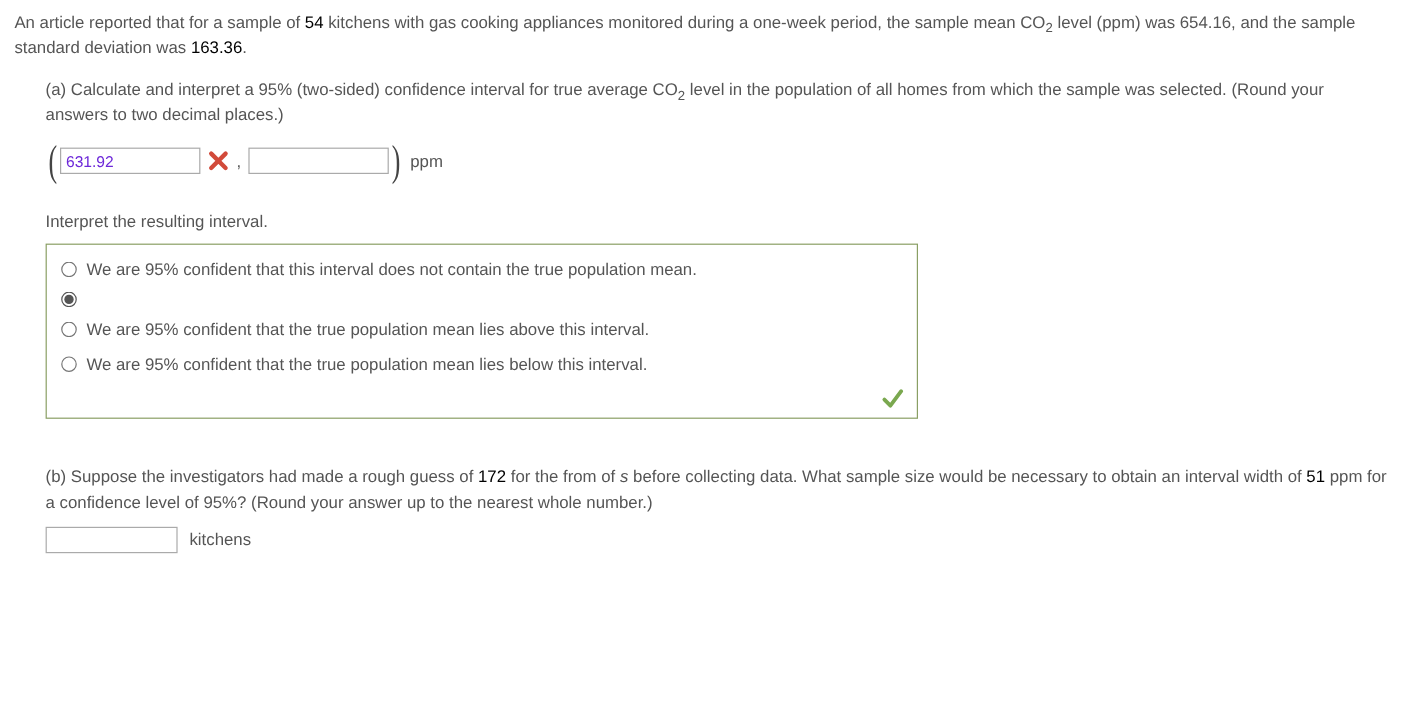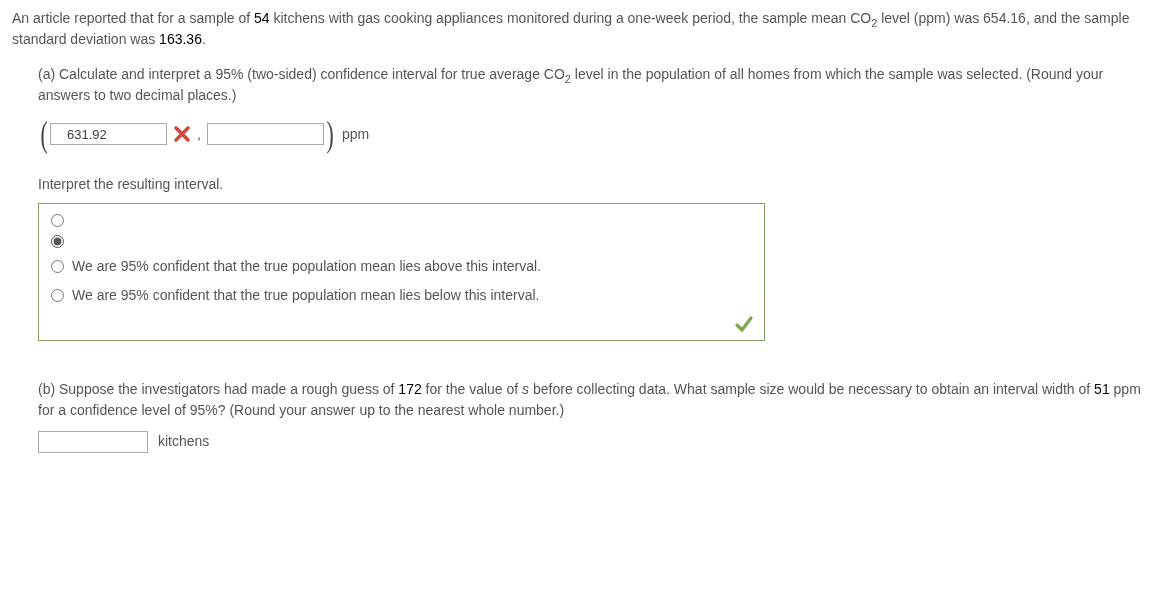--- a/index.html
+++ b/index.html
@@ -40,24 +40,24 @@
   }
   .answer-row {
     display: flex;
     align-items: center;
     margin-top: 6px;
     margin-bottom: 6px;
   }
   input[type="text"] {
     border: 1px solid #aaa;
     height: 22px;
-    padding: 1px 16px;
+    padding: 1px 4px;
     font-size: 13px;
     font-family: inherit;
-    color: #404040;
+    color: #6d28d9;
     vertical-align: middle;
     box-sizing: border-box;
   }
   .inp-small { width: 117px; }
   .inp-tiny  { width: 110px; }
   .cross-icon {
     display: inline-block;
     width: 18px;
     height: 18px;
     margin: 0 4px 0 6px;
@@ -125,39 +125,40 @@
     <input type="text" class="inp-small" value="" style="">
     <span class="paren">)</span>
     <span class="unit">ppm</span>
   </div>
 
   <div class="interp-heading">Interpret the resulting interval.</div>
 
   <div class="option-box">
     <label class="option-row">
       <input type="radio" name="interp" style="">
+      <span>We are 95% confident that this interval does not contain the true population mean.</span>
     </label>
     <label class="option-row">
       <input type="radio" name="interp" checked="" style="">
     </label>
     <label class="option-row">
       <input type="radio" name="interp" style="">
       <span>We are 95% confident that the true population mean lies above this interval.</span>
     </label>
     <label class="option-row">
       <input type="radio" name="interp" style="">
       <span>We are 95% confident that the true population mean lies below this interval.</span>
     </label>
     <span class="check-icon">
       <svg viewBox="0 0 20 20">
           <path d="M3 11 L8 16 L17 4" stroke="#7aa84f" stroke-width="3.2" stroke-linecap="round" stroke-linejoin="round" fill="none"></path>
         </svg>
     </span>
   </div>
 
   <div class="part part-b">
-    <span>(b) Suppose the investigators had made a rough guess of </span><span class="highlight">172</span><span> for the value of </span><i>s</i><span> before collecting data. What sample size would be necessary to obtain an interval width of </span><span class="highlight">51</span><span> ppm for a confidence level of 95%? (Round your answer up to the nearest whole number.)</span>
+    <span>(b) Suppose the investigators had made a rough guess of </span><span class="highlight">172</span><span> for the from of </span><i>s</i><span> before collecting data. What sample size would be necessary to obtain an interval width of </span><span class="highlight">51</span><span> ppm for a confidence level of 95%? (Round your answer up to the nearest whole number.)</span>
   </div>
   <div>
     <input type="text" class="inp-tiny" value="" style="">
     <span class="unit">kitchens</span>
   </div>
 </div>
 
 </body></html>

